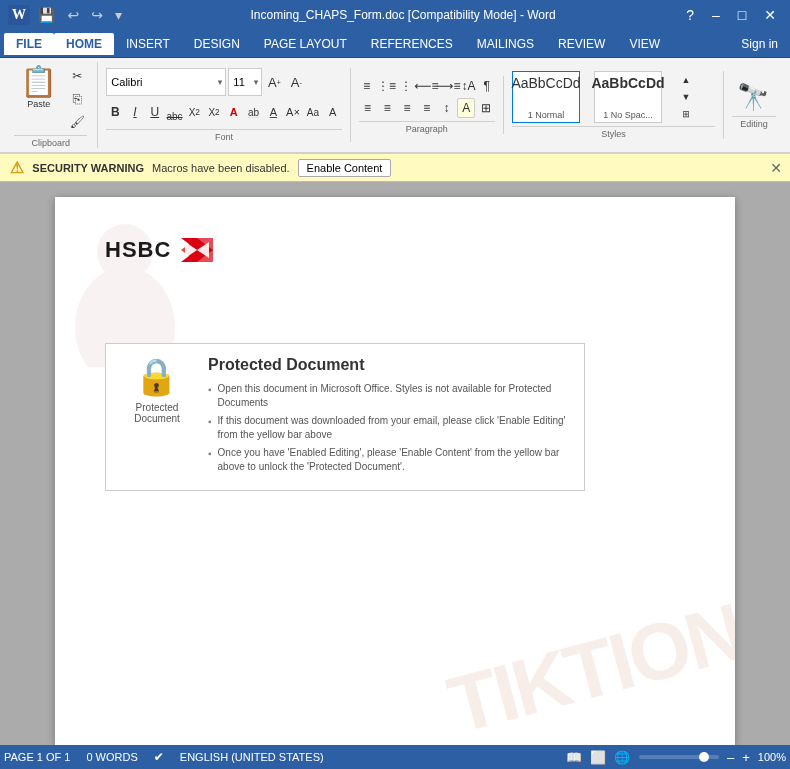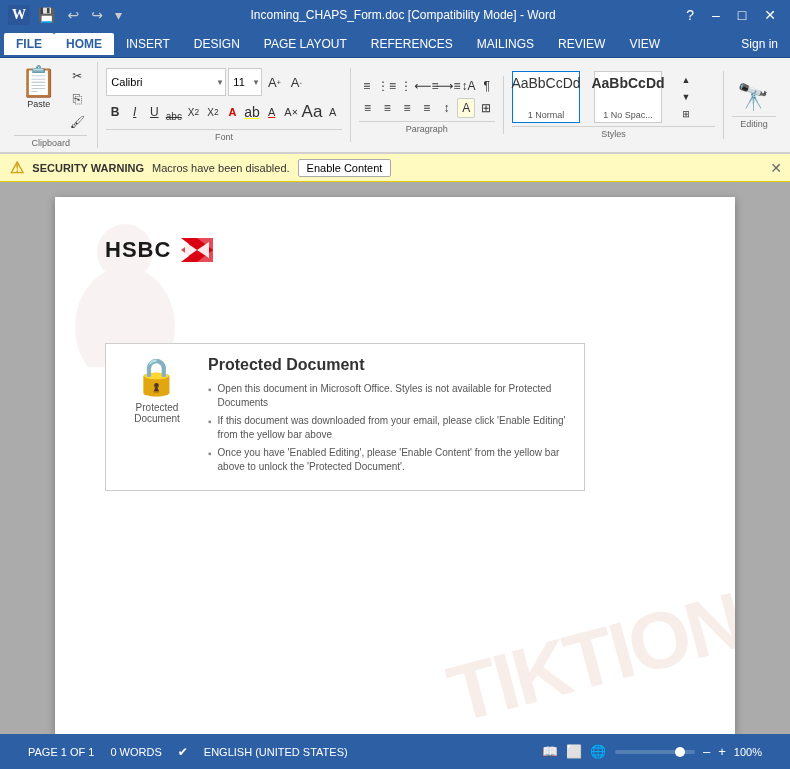--- a/index.html
+++ b/index.html
@@ -108,24 +108,24 @@
     }
     .protected-text-area { flex: 1; }
     .protected-title { font-size: 16px; font-weight: bold; color: #333; margin-bottom: 8px; }
     .protected-item { display: flex; align-items: flex-start; gap: 6px; margin-bottom: 4px; }
     .bullet { color: #888; font-size: 10px; margin-top: 2px; }
     .protected-item-text { font-size: 10px; color: #555; line-height: 1.4; }
 
     
     .status-bar {
       background: #2c5fa3;
-      height: 35px;
-      display: flex;
-      align-items: center;
-      padding: 0 28px;
+      height: 24px;
+      display: flex;
+      align-items: center;
+      padding: 0 4px;
       gap: 16px;
       color: white;
       font-size: 11px;
     }
     .status-right { margin-left: auto; display: flex; align-items: center; gap: 8px; }
     .zoom-slider { width: 80px; height: 4px; background: #5580b5; border-radius: 2px; position: relative; }
     .zoom-thumb { width: 10px; height: 10px; background: white; border-radius: 50%; position: absolute; top: -3px; right: 10px; cursor: pointer; }
 
     
     .app { display: flex; flex-direction: column; height: 769px; }
@@ -255,24 +255,24 @@
         <div class="icon-btn" title="Decrease Font Size" style="font-size:13px;">A<sup style="font-size:7px;">-</sup></div>
       </div>
       <div class="rgroup-bottom" style="gap:2px;margin-top:2px;">
         <div class="icon-btn" style="font-weight:bold;">B</div>
         <div class="icon-btn underline-btn" style="font-style:italic;">I</div>
         <div class="icon-btn" style="text-decoration:underline;">U</div>
         <div class="icon-btn" style="text-decoration:line-through;font-size:10px;margin-top:8px;">abc</div>
         <div class="icon-btn" style="font-size:10px;">X<sub>2</sub></div>
         <div class="icon-btn" style="font-size:10px;">X<sup>2</sup></div>
         <div class="icon-btn" style="color:#c00;font-size:11px;font-weight:bold;">A</div>
-        <div class="icon-btn" style="font-size:14px;text-decoration:underline;text-decoration-color:yellow;">ab</div>
+        <div class="icon-btn" style="font-size:10px;text-decoration:underline;text-decoration-color:yellow;">ab</div>
         <div class="icon-btn" style="font-size:11px;text-decoration:underline;text-decoration-color:red;">A</div>
         <div class="icon-btn" style="font-size:11px;">A<sub style="font-size:8px;">✕</sub></div>
-        <div class="icon-btn" style="font-size:17px;">Aa</div>
+        <div class="icon-btn" style="font-size:10px;">Aa</div>
         <div class="icon-btn" style="font-size:11px;">A</div>
       </div>
       <div class="rgroup-label">Font</div>
     </div>
 
     <div class="rgroup" style="min-width:100px;">
       <div class="rgroup-top" style="gap:2px;">
         <div class="icon-btn">≡</div>
         <div class="icon-btn">⋮≡</div>
         <div class="icon-btn">⋮</div>

